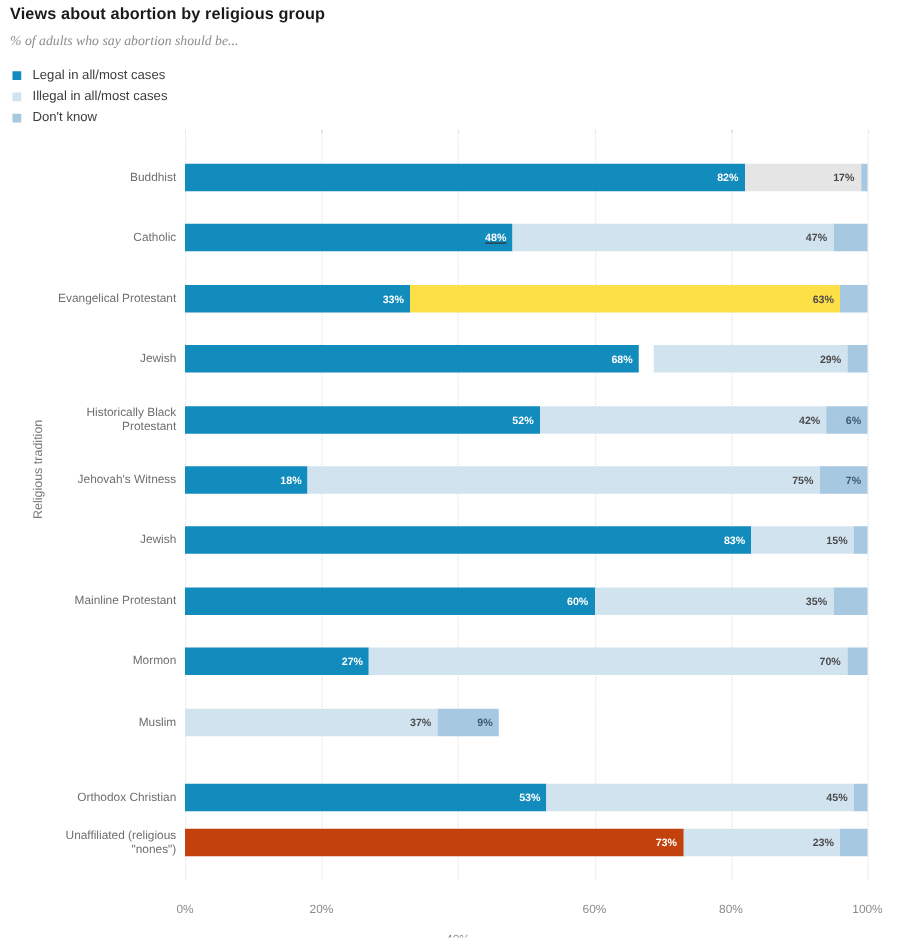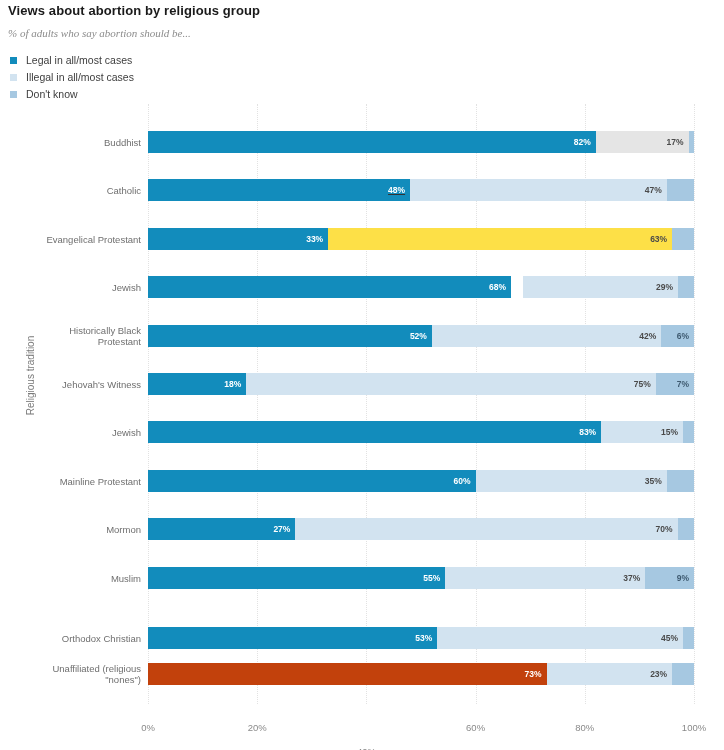--- a/index.html
+++ b/index.html
@@ -316,23 +316,20 @@
             </div>
             <div class="seg illegal" style="width: 70%; background: rgb(210, 227, 240);">
               <span class="seg-label">70%</span>
             </div>
             <div class="seg dk" style="width: 3%; background: rgb(166, 200, 225);"></div>
           </div>
         </div>
         <div class="row" style="top: 462.6px;">
           <div class="row-label">Muslim</div>
           <div class="bar-track">
-            <div class="seg legal" style="width: 55%; background: rgb(18, 140, 188);">
-              <span class="seg-label">55%</span>
-            </div>
             <div class="seg illegal" style="width: 37%; background: rgb(210, 227, 240);">
               <span class="seg-label">37%</span>
             </div>
             <div class="seg dk" style="width: 9%; background: rgb(166, 200, 225);">
               <span class="seg-label">9%</span>
             </div>
           </div>
         </div>
         <div class="row" style="top: 511px; margin-top: 12px;">
           <div class="row-label">Orthodox Christian</div>

